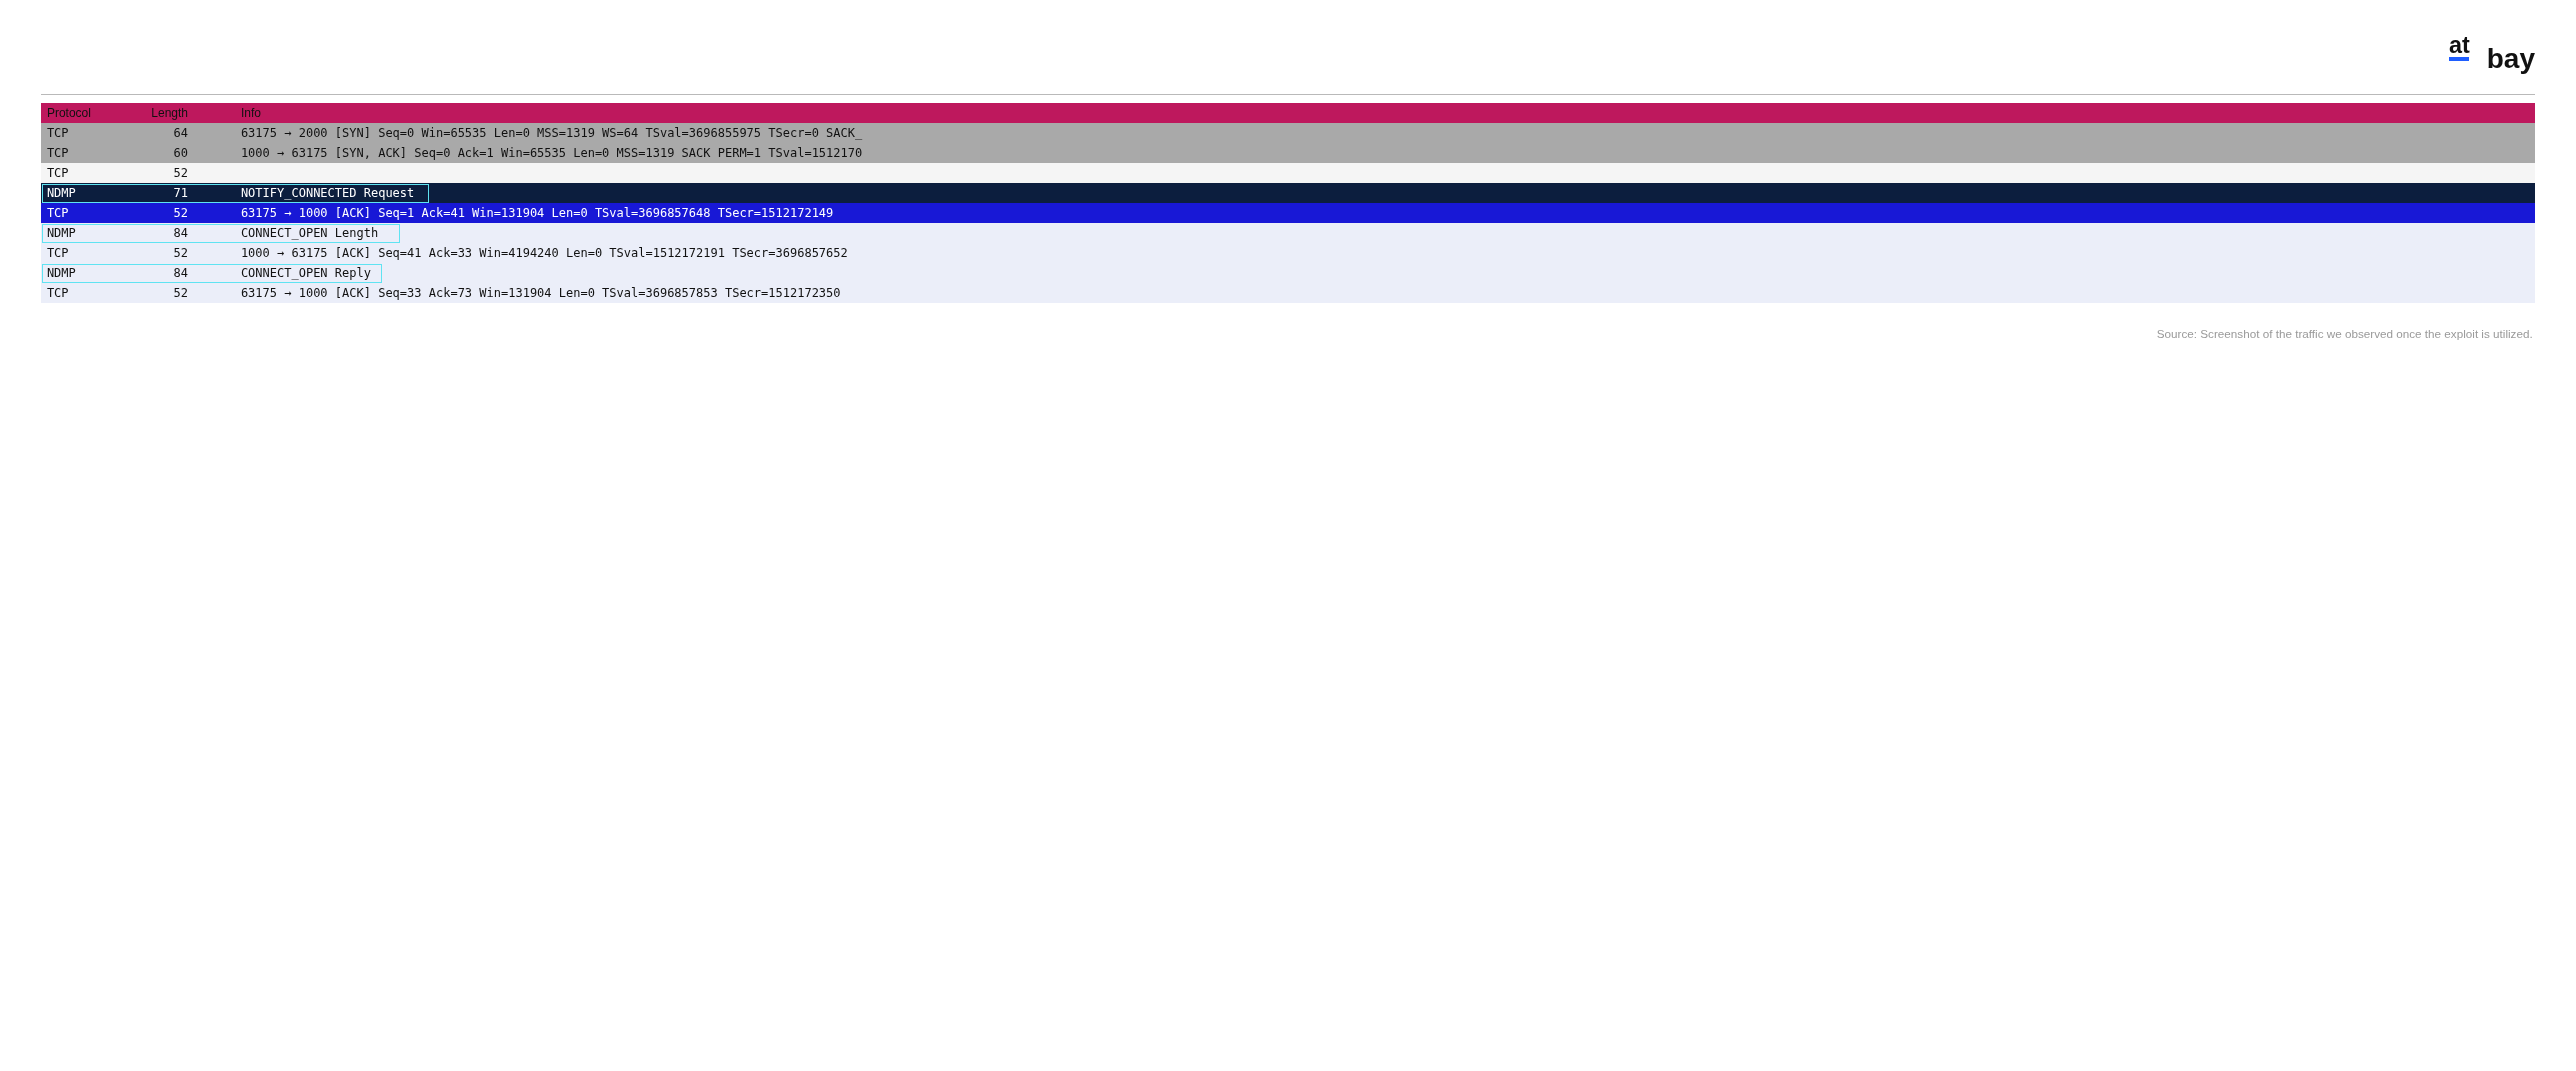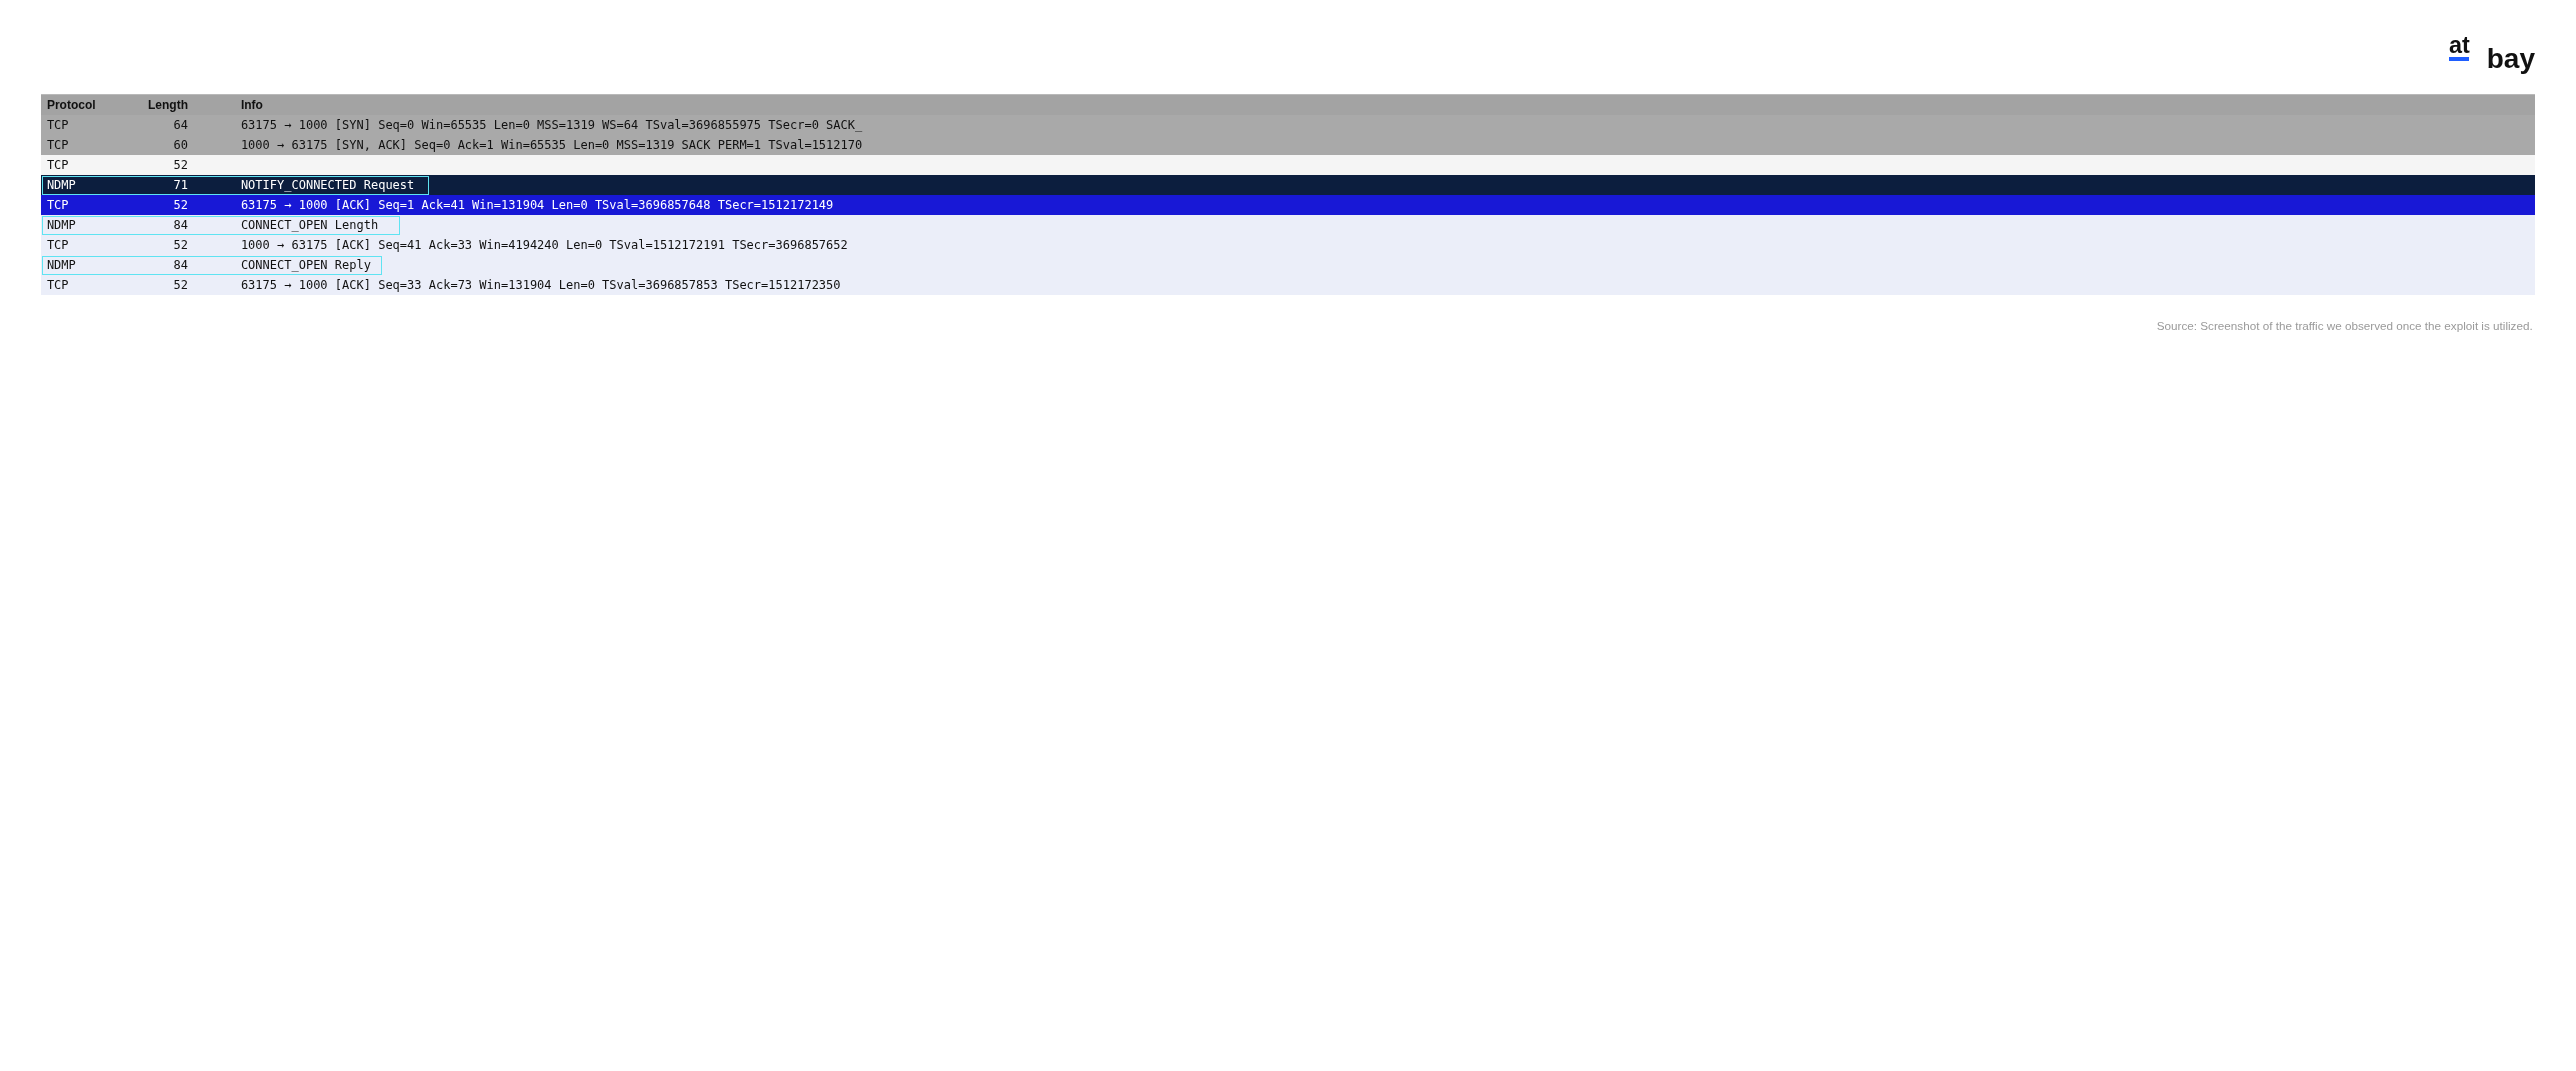--- a/index.html
+++ b/index.html
@@ -48,24 +48,25 @@
     white-space: nowrap;
     overflow: hidden;
   }
   .pk-row {
     display: flex;
     align-items: center;
     height: 20px;
     position: relative;
   }
   .pk-header {
-    background: #a3a3a3;
+    background: #be185d;
     font-family: Arial, Helvetica, sans-serif;
-    font-weight: 700;
+    font-weight: 400;
     color: #111;
+    margin-top: 8px;
   }
   .col-proto  { width: 94px; padding-left: 5.9px; flex-shrink: 0; }
   .col-length { width: 100px; text-align: right; padding-right: 47px; flex-shrink: 0; }
   .col-info   { flex: 1; padding-left: 5.9px; overflow: hidden; }
 
   
   .v-grey    { background: #a9a9a9; color: #111; }
   .v-light   { background: #f5f5f5; color: #111; }
   .v-dark    { background: #0c1e3e; color: #fff; }
   .v-blue    { background: #1818d6; color: #fff; }
@@ -106,21 +107,21 @@
 <div class="packet-table">
   <div class="pk-row pk-header">
     <div class="col-proto">Protocol</div>
     <div class="col-length">Length</div>
     <div class="col-info">Info</div>
   </div>
   <div id="rows-mount">
       <div class="pk-row v-grey">
         <div class="col-proto">TCP</div>
         <div class="col-length">64</div>
-        <div class="col-info">63175 → 1000 [SYN] Seq=0 Win=65535 Len=0 MSS=1319 WS=64 TSval=3696855975 TSecr=0 SACK_</div>
+        <div class="col-info">63175 → 2000 [SYN] Seq=0 Win=65535 Len=0 MSS=1319 WS=64 TSval=3696855975 TSecr=0 SACK_</div>
       </div>
       <div class="pk-row v-grey">
         <div class="col-proto">TCP</div>
         <div class="col-length">60</div>
         <div class="col-info">1000 → 63175 [SYN, ACK] Seq=0 Ack=1 Win=65535 Len=0 MSS=1319 SACK PERM=1 TSval=1512170</div>
       </div>
       <div class="pk-row v-light">
         <div class="col-proto">TCP</div>
         <div class="col-length">52</div>
       </div>

